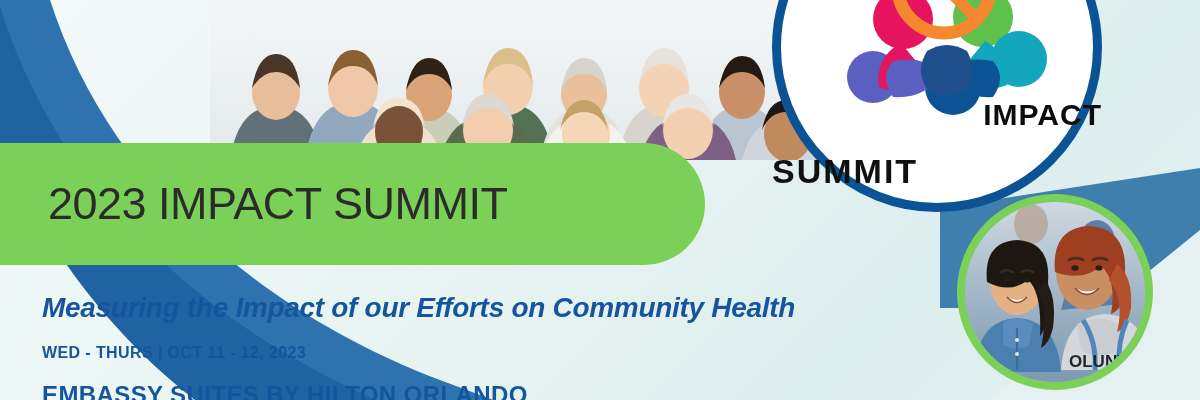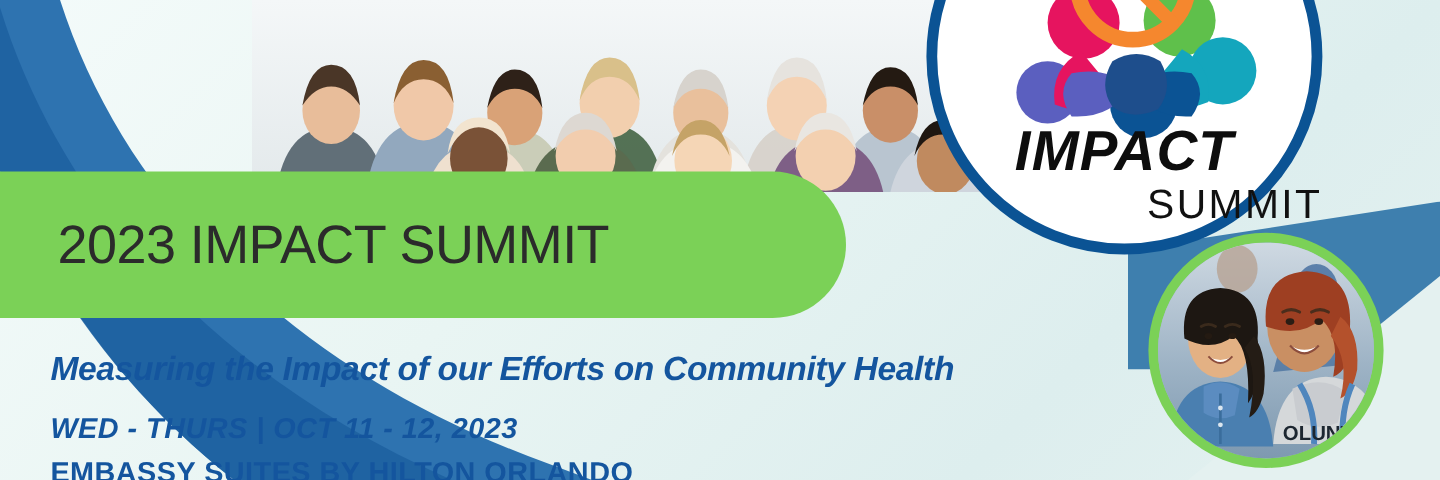--- a/index.html
+++ b/index.html
@@ -52,44 +52,44 @@
   }
 
   
   .tagline {
     position:absolute; left:42px; top:292px;
     font-size:28px; font-weight:bold; font-style:italic;
     color:#14559E; white-space:nowrap; letter-spacing:-0.3px;
   }
   .dateline {
     position:absolute; left:42px; top:344px;
-    font-size:24px; font-weight:bold;
-    color:#14559E; white-space:nowrap; letter-spacing:0.4px;font-style:italic;
+    font-size:16px; font-weight:bold;
+    color:#14559E; white-space:nowrap; letter-spacing:0.4px;
   }
   .venue {
     position:absolute; left:42px; top:381px;
     font-size:24px; font-weight:bold;
     color:#14559E; white-space:nowrap; letter-spacing:0.4px;
   }
 
   
   .logo-badge {
     position:absolute; left:772px; top:-118px;
     width:330px; height:330px; border-radius:50%;
     background:#ffffff; border:9px solid #0B5394;
   }
   .logo-inner { position:absolute; inset:0; }
   .logo-word {
     position:absolute; left:772px; top:98px; width:330px;
-    text-align:center; font-size:47px; font-weight:bold;
-    color:#0D0D0D; letter-spacing:1px;font-style:italic;
+    text-align:right; font-size:30px; font-weight:bold;
+    color:#0D0D0D; letter-spacing:1px;
   }
   .logo-sub {
     position:absolute; left:772px; top:152px; width:330px;
-    text-align:right; font-size:34px; font-weight:normal;
+    text-align:left; font-size:34px; font-weight:bold;
     color:#111111; letter-spacing:2px;
   }
 
   
   .vol-circle {
     position:absolute; left:957px; top:194px;
     width:196px; height:196px; border-radius:50%;
     border:8px solid #7BD157; overflow:hidden; background:#9fb8cc;
   }
   .vol-inner { position:absolute; inset:0; }

